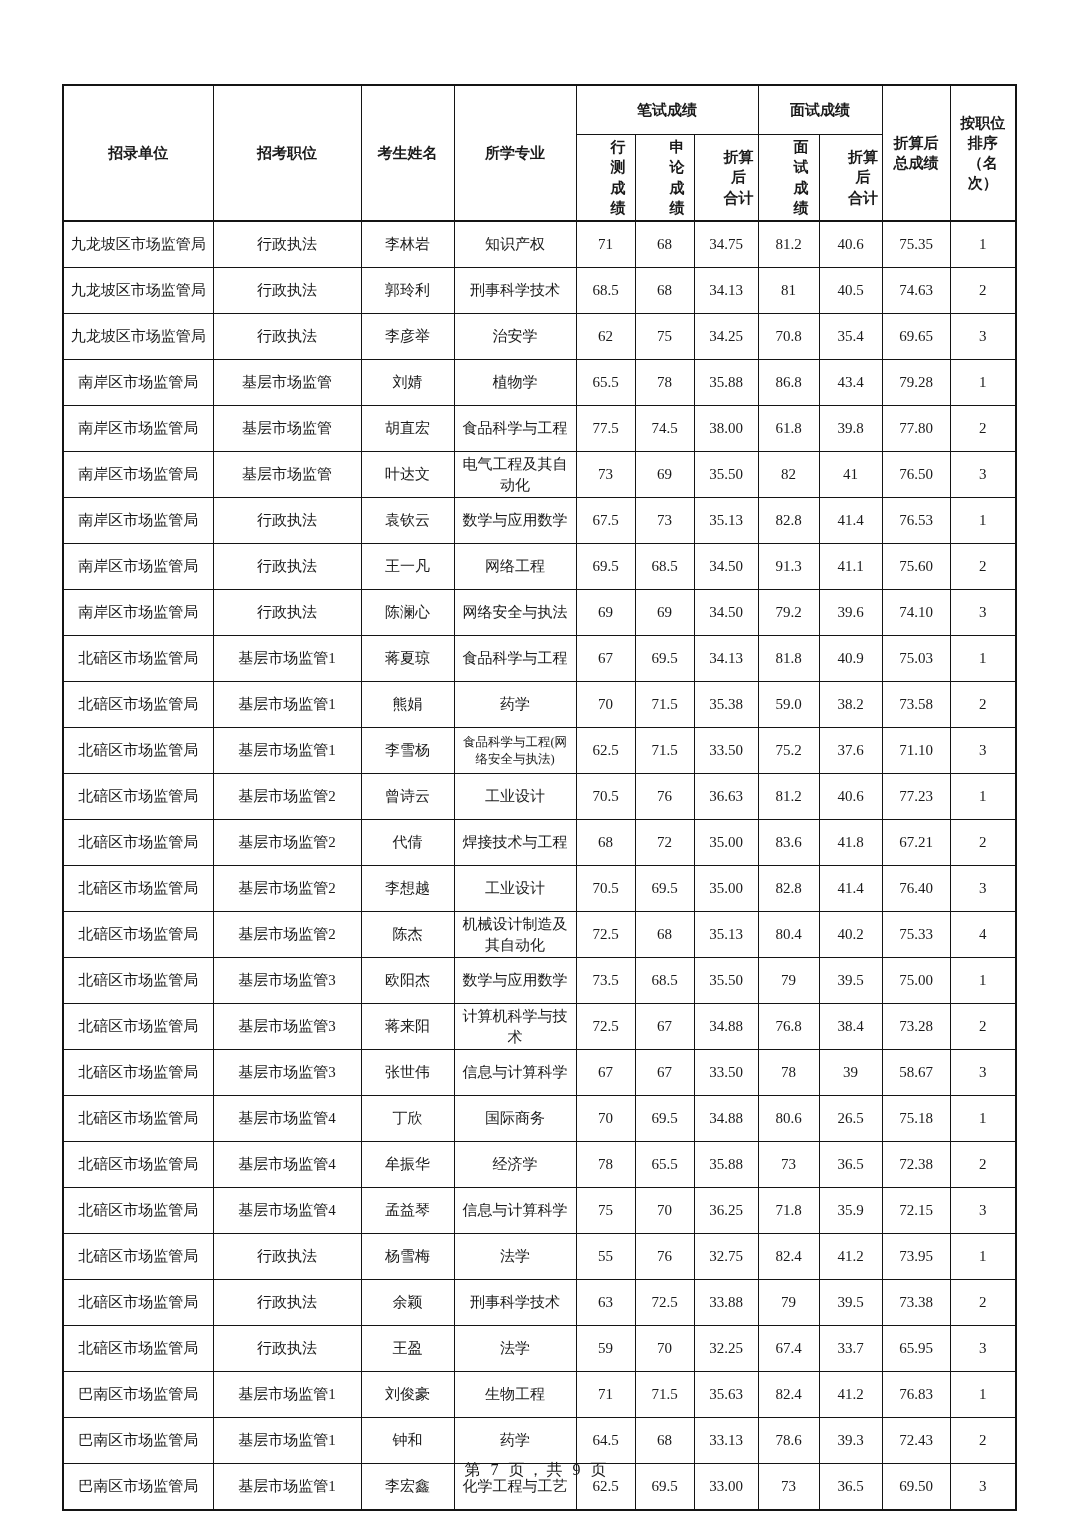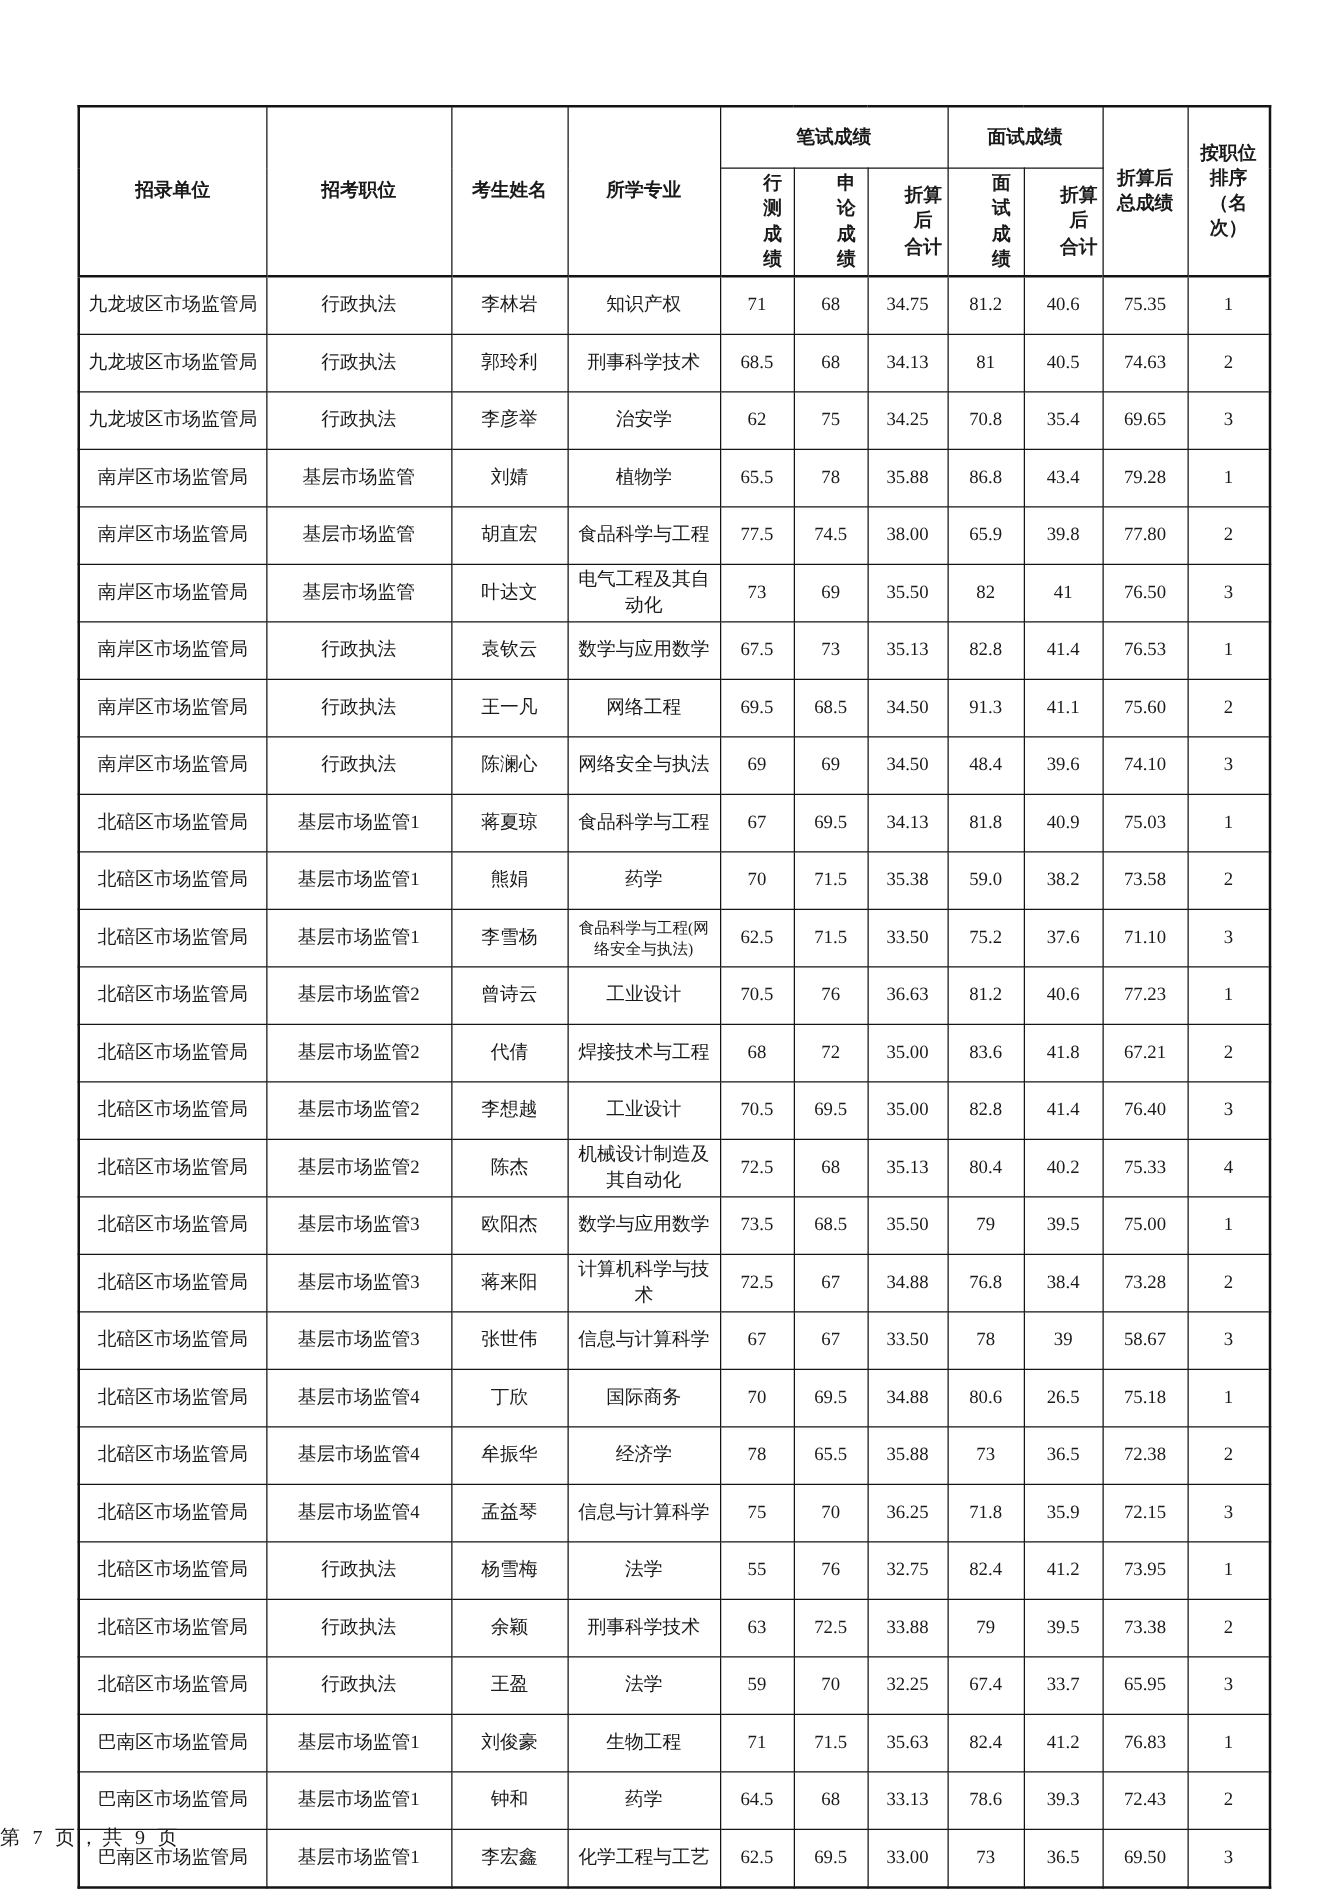--- a/index.html
+++ b/index.html
@@ -49,21 +49,21 @@
   .score-table thead tr.sub-row th {
     border-bottom: 2px solid #141414;
   }
   .score-table tbody td { height: 41px; }
   .score-table tbody td.small { font-size: 12.5px; line-height: 1.3; }
   .page-footer {
     position: absolute;
     left: 0;
     width: 1074px;
     top: 1460px;
-    text-align: left;
+    text-align: center;
     font-size: 16px;
     letter-spacing: 3px;
     color: #1a1a1a;
   }
 </style>
 </head>
 <body>
 
 <div class="sheet">
 
@@ -162,21 +162,21 @@
           <td>1</td>
         </tr>
         <tr>
           <td>南岸区市场监管局</td>
           <td>基层市场监管</td>
           <td>胡直宏</td>
           <td>食品科学与工程</td>
           <td>77.5</td>
           <td>74.5</td>
           <td>38.00</td>
-          <td>65.9</td>
+          <td>61.8</td>
           <td>39.8</td>
           <td>77.80</td>
           <td>2</td>
         </tr>
         <tr>
           <td>南岸区市场监管局</td>
           <td>基层市场监管</td>
           <td>叶达文</td>
           <td>电气工程及其自动化</td>
           <td>73</td>
@@ -214,21 +214,21 @@
           <td>2</td>
         </tr>
         <tr>
           <td>南岸区市场监管局</td>
           <td>行政执法</td>
           <td>陈澜心</td>
           <td>网络安全与执法</td>
           <td>69</td>
           <td>69</td>
           <td>34.50</td>
-          <td>48.4</td>
+          <td>79.2</td>
           <td>39.6</td>
           <td>74.10</td>
           <td>3</td>
         </tr>
         <tr>
           <td>北碚区市场监管局</td>
           <td>基层市场监管1</td>
           <td>蒋夏琼</td>
           <td>食品科学与工程</td>
           <td>67</td>

